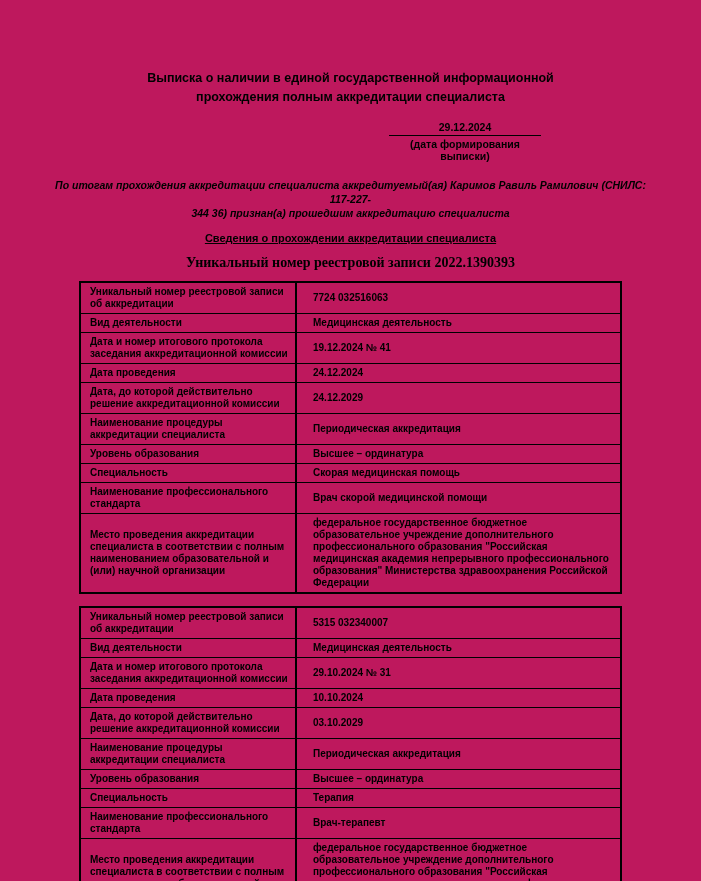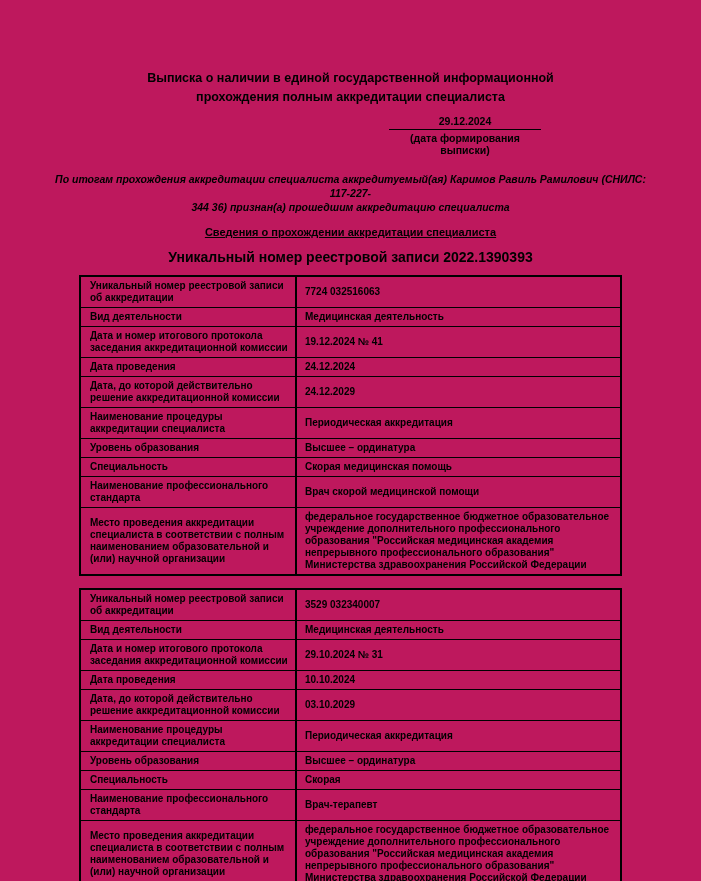--- a/index.html
+++ b/index.html
@@ -22,21 +22,21 @@
     text-align: center;
     font-size: 12.5px;
     font-weight: bold;
   }
   .title-line {
     display: block;
     line-height: 19px;
   }
   .date-block {
     width: 152px;
-    margin: 8px 160px 0 auto;
+    margin: 14px 160px 0 auto;
     text-align: center;
     font-size: 10.5px;
   }
   .date-top {
     display: block;
     padding-bottom: 2px;
     border-bottom: 1.5px solid #000000;
     line-height: 12px;
   }
   .date-caption {
@@ -60,20 +60,21 @@
     text-align: center;
     font-size: 11px;
     text-decoration: underline;
     line-height: 13px;
   }
   .record-heading {
     margin-top: 9px;
     text-align: center;
     font-size: 14px;
     line-height: 18px;
+    font-family: Liberation Serif, serif;
   }
   .record-table {
     width: 543px;
     margin: 9px auto 0;
     border-collapse: collapse;
     table-layout: fixed;
     border: 2px solid #000000;
   }
   .record-table.second {
     margin-top: 12px;
@@ -84,21 +85,21 @@
     font-weight: bold;
     line-height: 12px;
     vertical-align: middle;
     padding: 3px 6px;
   }
   .record-table td.label-cell {
     border-right: 2px solid #000000;
     padding-left: 9px;
   }
   .record-table td.value-cell {
-    padding-left: 8px;
+    padding-left: 16px;
   }
   col.c1 { width: 216px; }
 </style>
 </head>
 <body>
 
 <div class="page">
 
   <h1 class="doc-title">
     <span class="title-line">Выписка о наличии в единой государственной информационной</span>
@@ -169,21 +170,21 @@
   </table>
 
   <table class="record-table second">
     <colgroup>
         <col class="c1">
         <col>
       </colgroup>
     <tbody>
       <tr>
         <td class="label-cell">Уникальный номер реестровой записи об аккредитации</td>
-        <td class="value-cell">3529 032340007</td>
+        <td class="value-cell">5315 032340007</td>
       </tr>
       <tr>
         <td class="label-cell">Вид деятельности</td>
         <td class="value-cell">Медицинская деятельность</td>
       </tr>
       <tr>
         <td class="label-cell">Дата и номер итогового протокола заседания аккредитационной комиссии</td>
         <td class="value-cell">29.10.2024 № 31</td>
       </tr>
       <tr>
@@ -197,21 +198,21 @@
       <tr>
         <td class="label-cell">Наименование процедуры аккредитации специалиста</td>
         <td class="value-cell">Периодическая аккредитация</td>
       </tr>
       <tr>
         <td class="label-cell">Уровень образования</td>
         <td class="value-cell">Высшее – ординатура</td>
       </tr>
       <tr>
         <td class="label-cell">Специальность</td>
-        <td class="value-cell">Скорая</td>
+        <td class="value-cell">Терапия</td>
       </tr>
       <tr>
         <td class="label-cell">Наименование профессионального стандарта</td>
         <td class="value-cell">Врач-терапевт</td>
       </tr>
       <tr>
         <td class="label-cell">Место проведения аккредитации специалиста в соответствии с полным наименованием образовательной и (или) научной организации</td>
         <td class="value-cell">федеральное государственное бюджетное образовательное учреждение дополнительного профессионального образования "Российская медицинская академия непрерывного профессионального образования" Министерства здравоохранения Российской Федерации</td>
       </tr>
     </tbody>

